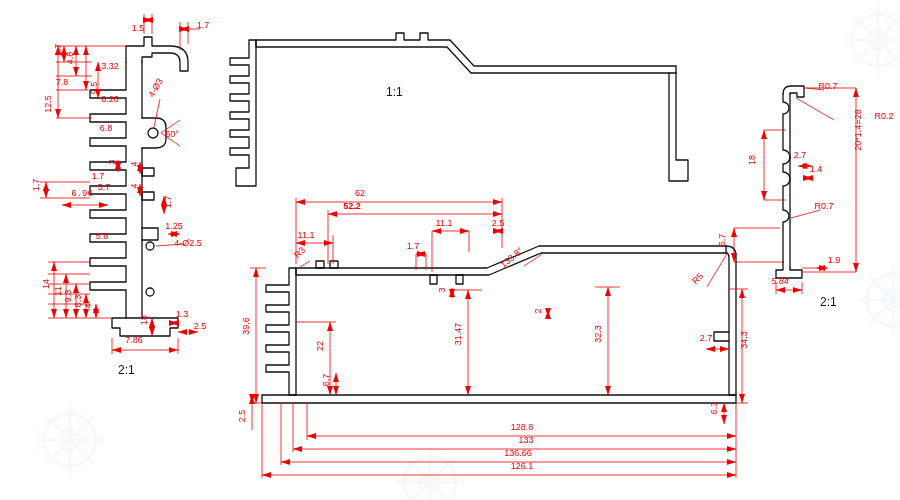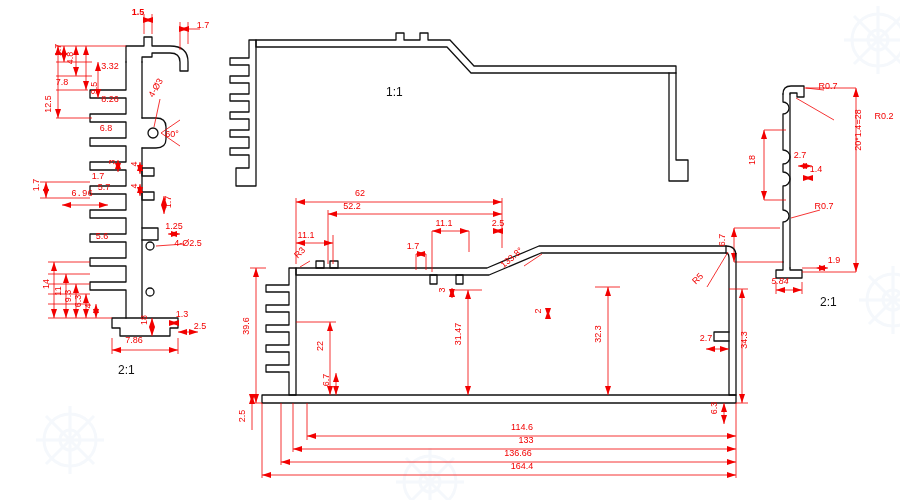--- a/index.html
+++ b/index.html
@@ -215,21 +215,21 @@
       <line class="redline" x1="307" y1="403" x2="307" y2="440"></line>
       <line class="redline" x1="736" y1="403" x2="736" y2="478"></line>
       <line class="redline dimline" x1="307" y1="436" x2="736" y2="436"></line>
       <line class="redline dimline" x1="293" y1="449" x2="736" y2="449"></line>
       <line class="redline dimline" x1="281" y1="462" x2="736" y2="462"></line>
       <line class="redline dimline" x1="262" y1="475" x2="736" y2="475"></line>
     </g>
   </svg>
 
   <div class="labels">
-      <span class="lbl" style="left: 138px; top: 12px; transform: translate(-50%, -50%) rotate(0deg); font-weight: bold;">1.5</span>
+      <span class="lbl" style="left: 138px; top: 28px; transform: translate(-50%, -50%) rotate(0deg);">1.5</span>
       <span class="lbl" style="left: 203px; top: 25px; transform: translate(-50%, -50%) rotate(0deg);">1.7</span>
       <span class="lbl" style="left: 58px; top: 50px; transform: translate(-50%, -50%) rotate(-90deg);">1.7</span>
       <span class="lbl" style="left: 70px; top: 58px; transform: translate(-50%, -50%) rotate(-90deg);">4.8</span>
       <span class="lbl" style="left: 110px; top: 66px; transform: translate(-50%, -50%) rotate(0deg);">3.32</span>
       <span class="lbl" style="left: 62px; top: 82px; transform: translate(-50%, -50%) rotate(0deg);">7.8</span>
       <span class="lbl" style="left: 94px; top: 88px; transform: translate(-50%, -50%) rotate(-90deg);">9.5</span>
       <span class="lbl" style="left: 110px; top: 99px; transform: translate(-50%, -50%) rotate(0deg);">8.26</span>
       <span class="lbl" style="left: 48px; top: 104px; transform: translate(-50%, -50%) rotate(-90deg);">12.5</span>
       <span class="lbl" style="left: 106px; top: 128px; transform: translate(-50%, -50%) rotate(0deg);">6.8</span>
       <span class="lbl" style="left: 156px; top: 88px; transform: translate(-50%, -50%) rotate(-60deg);">4-Ø3</span>
@@ -258,42 +258,42 @@
       <span class="lbl" style="left: 884px; top: 116px; transform: translate(-50%, -50%) rotate(0deg);">R0.2</span>
       <span class="lbl" style="left: 752px; top: 160px; transform: translate(-50%, -50%) rotate(-90deg);">18</span>
       <span class="lbl" style="left: 800px; top: 155px; transform: translate(-50%, -50%) rotate(0deg);">2.7</span>
       <span class="lbl" style="left: 816px; top: 169px; transform: translate(-50%, -50%) rotate(0deg);">1.4</span>
       <span class="lbl" style="left: 858px; top: 130px; transform: translate(-50%, -50%) rotate(-90deg);">20*1.4=28</span>
       <span class="lbl" style="left: 824px; top: 206px; transform: translate(-50%, -50%) rotate(0deg);">R0.7</span>
       <span class="lbl" style="left: 722px; top: 240px; transform: translate(-50%, -50%) rotate(-90deg);">6.7</span>
       <span class="lbl" style="left: 834px; top: 260px; transform: translate(-50%, -50%) rotate(0deg);">1.9</span>
       <span class="lbl" style="left: 780px; top: 281px; transform: translate(-50%, -50%) rotate(0deg); font-style: italic;">5.84</span>
       <span class="lbl" style="left: 360px; top: 193px; transform: translate(-50%, -50%) rotate(0deg);">62</span>
-      <span class="lbl" style="left: 352px; top: 206px; transform: translate(-50%, -50%) rotate(0deg);">52.2</span>
+      <span class="lbl" style="left: 352px; top: 206px; transform: translate(-50%, -50%) rotate(0deg); font-weight: bold;">52.2</span>
       <span class="lbl" style="left: 306px; top: 235px; transform: translate(-50%, -50%) rotate(0deg);">11.1</span>
       <span class="lbl" style="left: 444px; top: 223px; transform: translate(-50%, -50%) rotate(0deg);">11.1</span>
       <span class="lbl" style="left: 498px; top: 223px; transform: translate(-50%, -50%) rotate(0deg);">2.5</span>
       <span class="lbl" style="left: 413px; top: 246px; transform: translate(-50%, -50%) rotate(0deg);">1.7</span>
       <span class="lbl" style="left: 512px; top: 258px; transform: translate(-50%, -50%) rotate(-40deg);">133.8°</span>
       <span class="lbl" style="left: 300px; top: 253px; transform: translate(-50%, -50%) rotate(-45deg);">R3</span>
       <span class="lbl" style="left: 698px; top: 279px; transform: translate(-50%, -50%) rotate(-45deg);">R5</span>
       <span class="lbl" style="left: 246px; top: 326px; transform: translate(-50%, -50%) rotate(-90deg);">39.6</span>
       <span class="lbl" style="left: 320px; top: 346px; transform: translate(-50%, -50%) rotate(-90deg);">22</span>
       <span class="lbl" style="left: 326px; top: 380px; transform: translate(-50%, -50%) rotate(-90deg);">6.7</span>
       <span class="lbl" style="left: 242px; top: 416px; transform: translate(-50%, -50%) rotate(-90deg);">2.5</span>
       <span class="lbl" style="left: 458px; top: 334px; transform: translate(-50%, -50%) rotate(-90deg);">31.47</span>
       <span class="lbl" style="left: 442px; top: 290px; transform: translate(-50%, -50%) rotate(-90deg);">3</span>
       <span class="lbl" style="left: 538px; top: 311px; transform: translate(-50%, -50%) rotate(-90deg);">2</span>
       <span class="lbl" style="left: 598px; top: 334px; transform: translate(-50%, -50%) rotate(-90deg);">32.3</span>
       <span class="lbl" style="left: 706px; top: 338px; transform: translate(-50%, -50%) rotate(0deg);">2.7</span>
       <span class="lbl" style="left: 744px; top: 340px; transform: translate(-50%, -50%) rotate(-90deg);">34.3</span>
       <span class="lbl" style="left: 714px; top: 408px; transform: translate(-50%, -50%) rotate(-90deg);">6.3</span>
-      <span class="lbl" style="left: 522px; top: 427px; transform: translate(-50%, -50%) rotate(0deg);">114.6</span>
+      <span class="lbl" style="left: 522px; top: 427px; transform: translate(-50%, -50%) rotate(0deg);">128.8</span>
       <span class="lbl" style="left: 526px; top: 440px; transform: translate(-50%, -50%) rotate(0deg);">133</span>
       <span class="lbl" style="left: 518px; top: 453px; transform: translate(-50%, -50%) rotate(0deg);">136.66</span>
-      <span class="lbl" style="left: 522px; top: 466px; transform: translate(-50%, -50%) rotate(0deg);">164.4</span>
+      <span class="lbl" style="left: 522px; top: 466px; transform: translate(-50%, -50%) rotate(0deg);">126.1</span>
     </div>
 
   <span class="scale-label scale-left">2:1</span>
   <span class="scale-label scale-center">1:1</span>
   <span class="scale-label scale-right">2:1</span>
 
 </div>
 
 </body></html>

